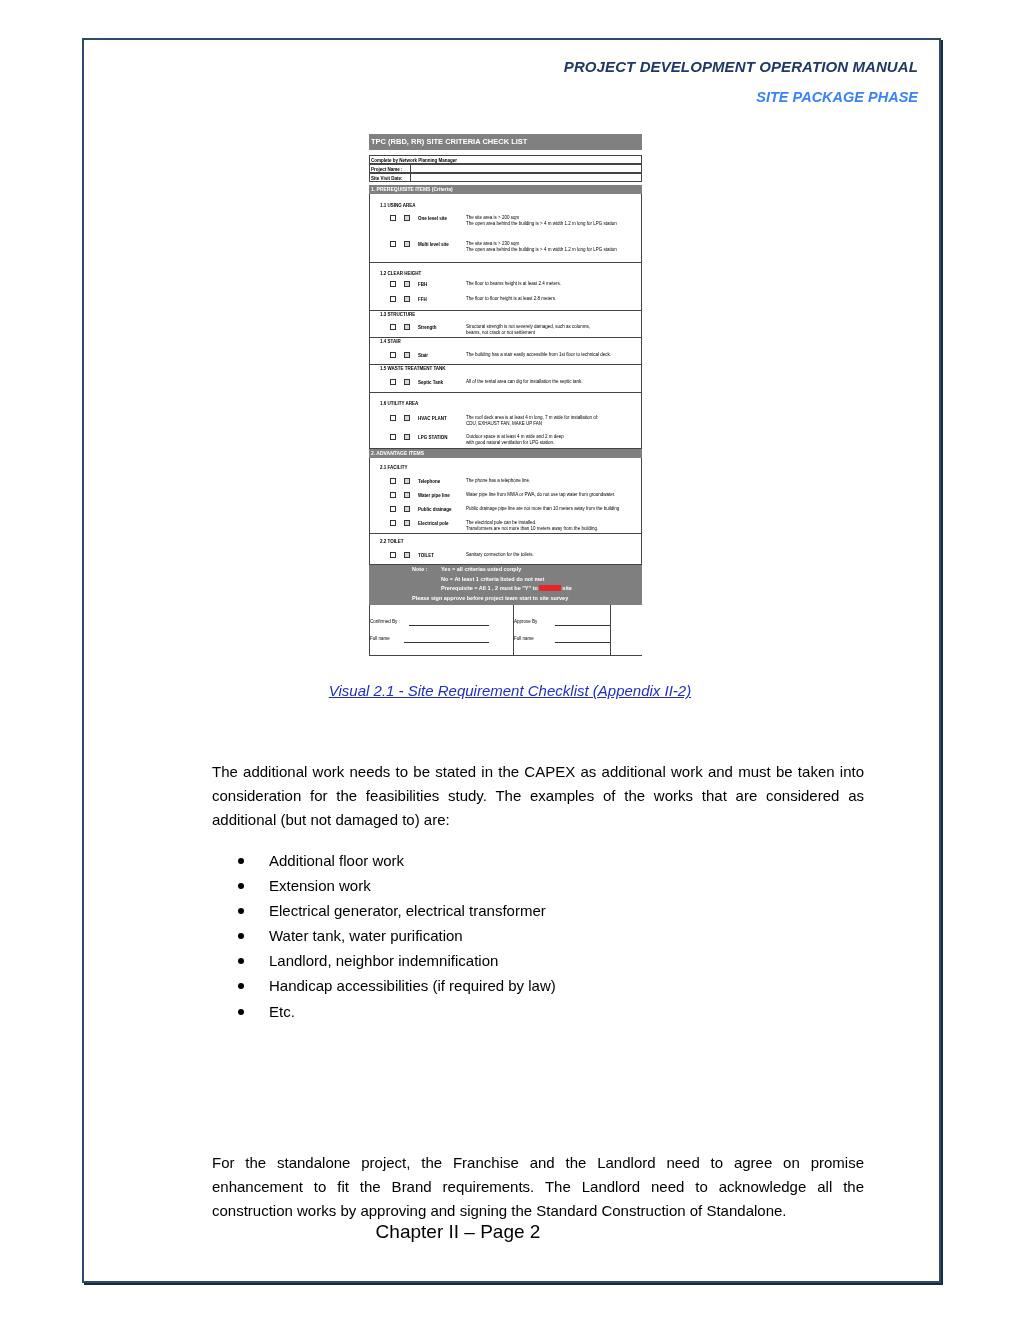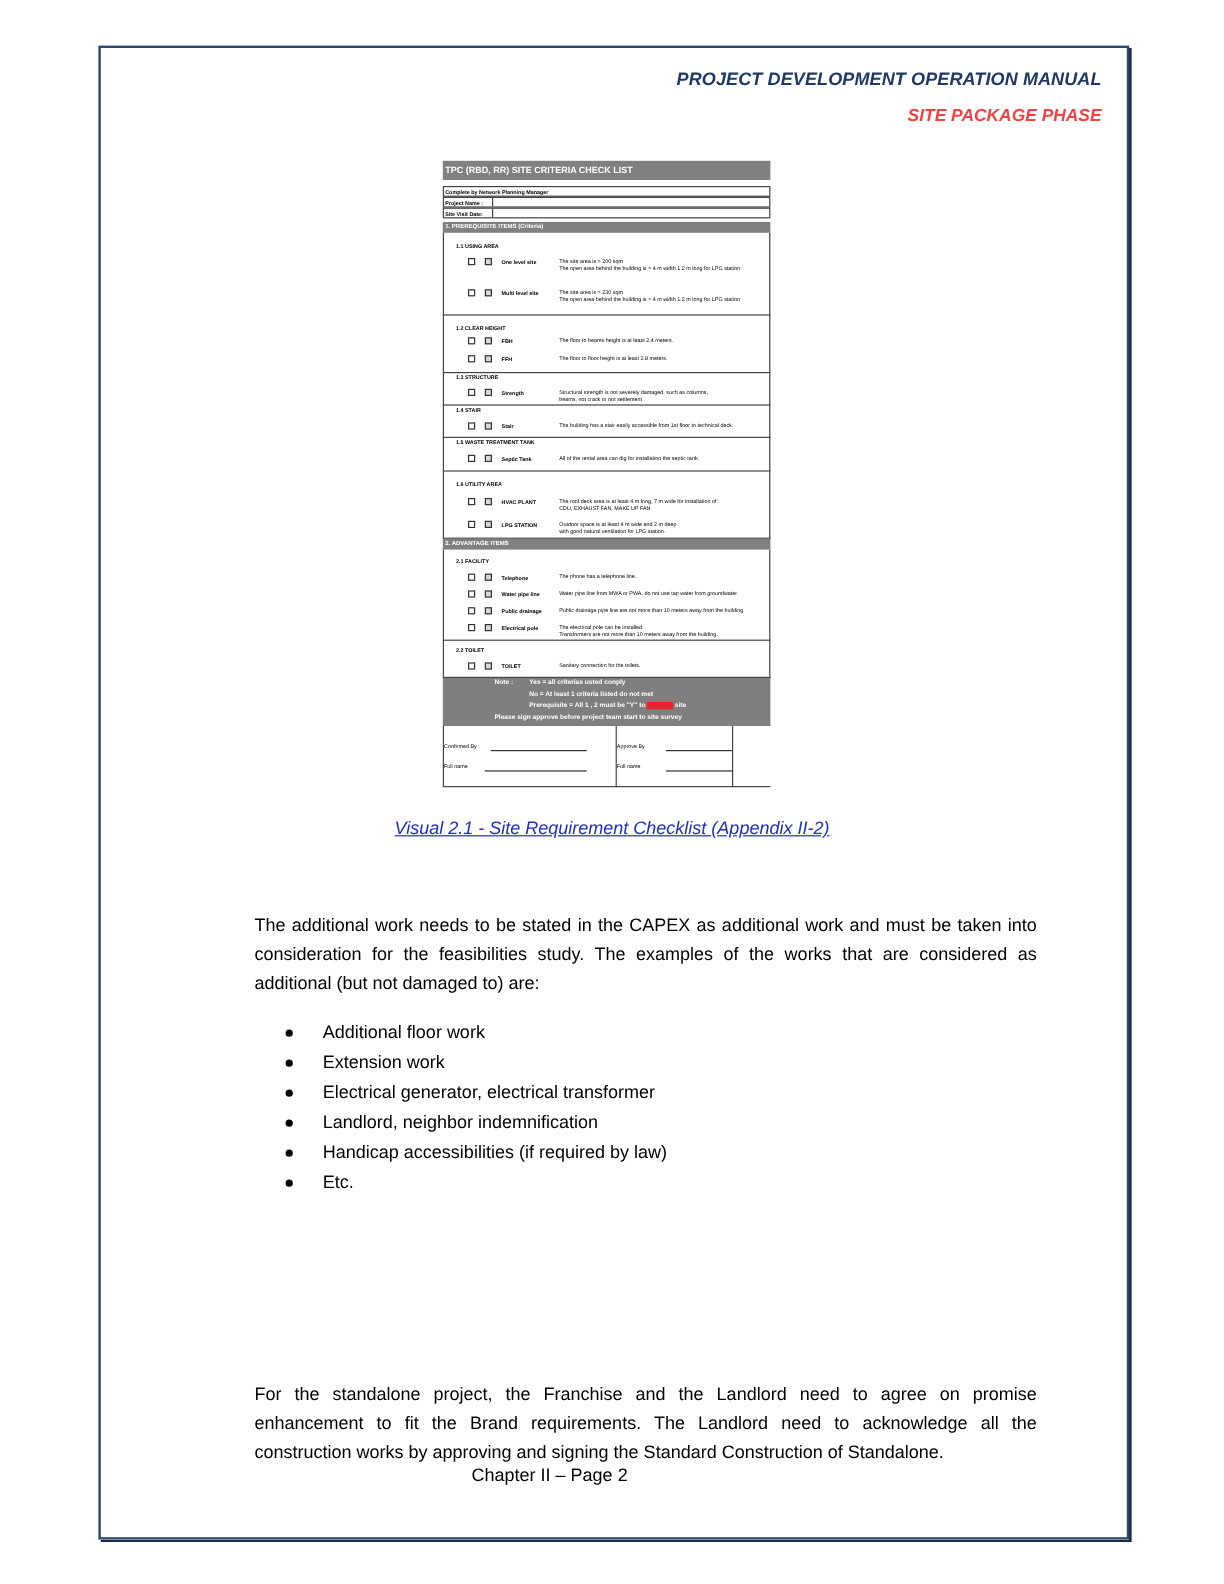--- a/index.html
+++ b/index.html
@@ -2,21 +2,21 @@
 <html><head>
 <meta charset="utf-8">
 <style>
   html, body { margin:0; padding:0; background:#ffffff; }
   body { width:1020px; height:1320px; position:relative; font-family:"Liberation Sans", sans-serif; color:#000; }
   .page-frame {
     position:absolute; left:82px; top:38px; width:855px; height:1241px;
     border:2px solid #2c4a6e; box-shadow:2px 2px 0 #1c2b40;
   }
   .hdr-title { position:absolute; right:102px; top:58px; font-size:15px; font-weight:bold; font-style:italic; color:#1f3864; letter-spacing:0.1px; }
-  .hdr-sub { position:absolute; right:102px; top:89px; font-size:14.5px; font-weight:bold; font-style:italic; color:#ef4444; }
+  .hdr-sub { position:absolute; right:102px; top:89px; font-size:14.5px; font-weight:bold; font-style:italic; color:#3b82f6; }
 
   
   .checklist { position:absolute; left:369px; top:134px; width:273px; height:522px; font-family:"Liberation Sans", sans-serif; background:#fff; }
   .cl-title { position:absolute; left:0; top:0; width:273px; height:16px; background:#808080; color:#fff; font-weight:bold; font-size:7.5px; line-height:16px; padding-left:2px; box-sizing:border-box; }
   .cl-box { position:absolute; border:1px solid #444; box-sizing:border-box; }
   .cl-txt { position:absolute; font-size:4.5px; line-height:5px; white-space:nowrap; }
   .cl-bold { font-weight:bold; }
   .cl-bar { position:absolute; left:0; width:273px; height:9px; background:#808080; color:#fff; font-size:5px; font-weight:bold; line-height:9px; padding-left:2px; box-sizing:border-box; }
   .cl-sec { position:absolute; left:0; width:273px; border-left:1px solid #444; border-right:1px solid #444; border-bottom:1px solid #444; box-sizing:border-box; }
   .cb { position:absolute; width:6px; height:6px; border:1px solid #333; box-sizing:border-box; background:#fff; }
@@ -26,21 +26,21 @@
   .sign-area { position:absolute; left:0; top:471px; width:273px; height:51px; }
   .sig-line { position:absolute; height:0; border-top:1px solid #333; }
 
   .caption { position:absolute; left:0; width:1020px; top:682px; text-align:center; font-size:15px; font-style:italic; color:#1a0dab; }
   .caption span { text-decoration:underline; color:#1f2ec2; }
 
   .para { position:absolute; left:212px; width:652px; font-size:15px; line-height:24px; text-align:justify; }
   .bullets { position:absolute; left:238px; top:850px; margin:0; padding:0; list-style:none; font-size:15px; }
   .bullets li { height:25.1px; line-height:22px; position:relative; padding-left:31px; }
   .bullets li .dot { position:absolute; left:0; top:8px; width:6px; height:6px; background:#000; border-radius:50%; }
-  .footer { position:absolute; left:0; width:916px; top:1221px; text-align:center; font-size:15px; }
+  .footer { position:absolute; left:0; width:916px; top:1221px; text-align:center; font-size:19px; }
 </style>
 </head>
 <body>
 
 <div class="page-frame"></div>
 
 <div class="hdr-title">PROJECT DEVELOPMENT OPERATION MANUAL</div>
 <div class="hdr-sub">SITE PACKAGE PHASE</div>
 
 <div class="checklist">
@@ -176,20 +176,21 @@
 </div>
 
 <div class="caption"><span>Visual 2.1 - Site Requirement Checklist (Appendix II-2)</span></div>
 
 <div class="para" style="top:760px;">The additional work needs to be stated in the CAPEX as additional work and must be taken into consideration for the feasibilities study. The examples of the works that are considered as additional (but not damaged to) are:</div>
 
 <ul class="bullets" id="bullets">
     <li><span class="dot"></span><span>Additional floor work</span></li>
     <li><span class="dot"></span><span>Extension work</span></li>
     <li><span class="dot"></span><span>Electrical generator, electrical transformer</span></li>
+    <li><span class="dot"></span><span>Water tank, water purification</span></li>
     <li><span class="dot"></span><span>Landlord, neighbor indemnification</span></li>
     <li><span class="dot"></span><span>Handicap accessibilities (if required by law)</span></li>
     <li><span class="dot"></span><span>Etc.</span></li>
   </ul>
 
 <div class="para" style="top:1151px;">For the standalone project, the Franchise and the Landlord need to agree on promise enhancement to fit the Brand requirements. The Landlord need to acknowledge all the construction works by approving and signing the Standard Construction of Standalone.</div>
 
 <div class="footer">Chapter II – Page 2</div>
 
 </body></html>

